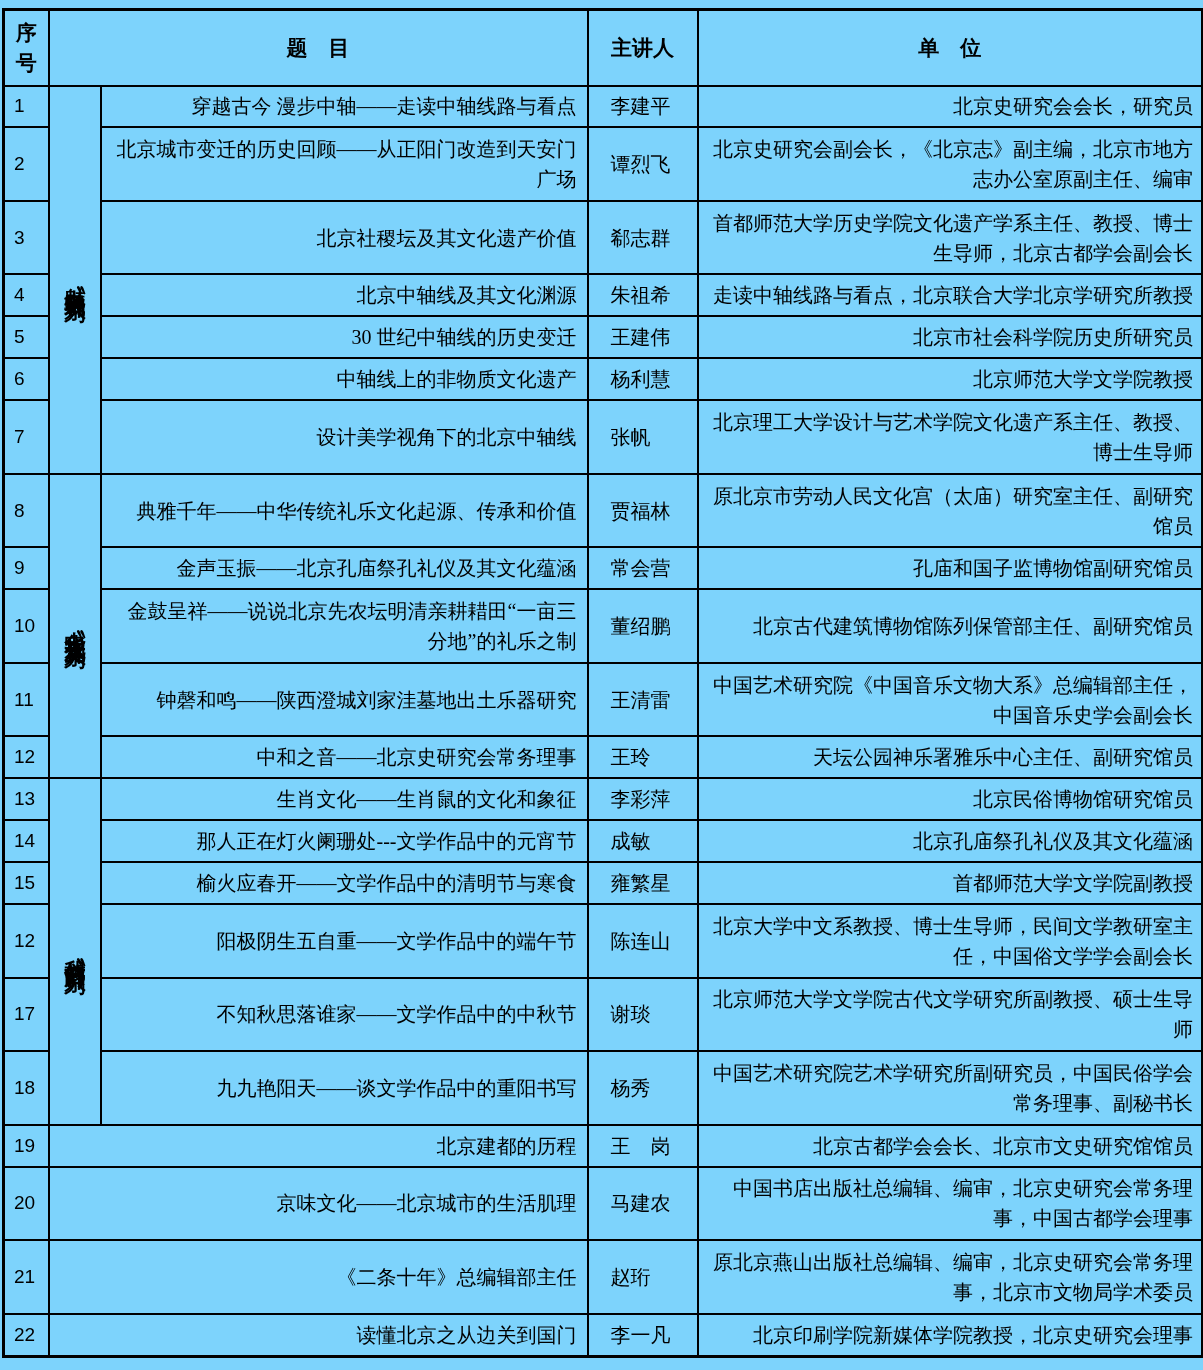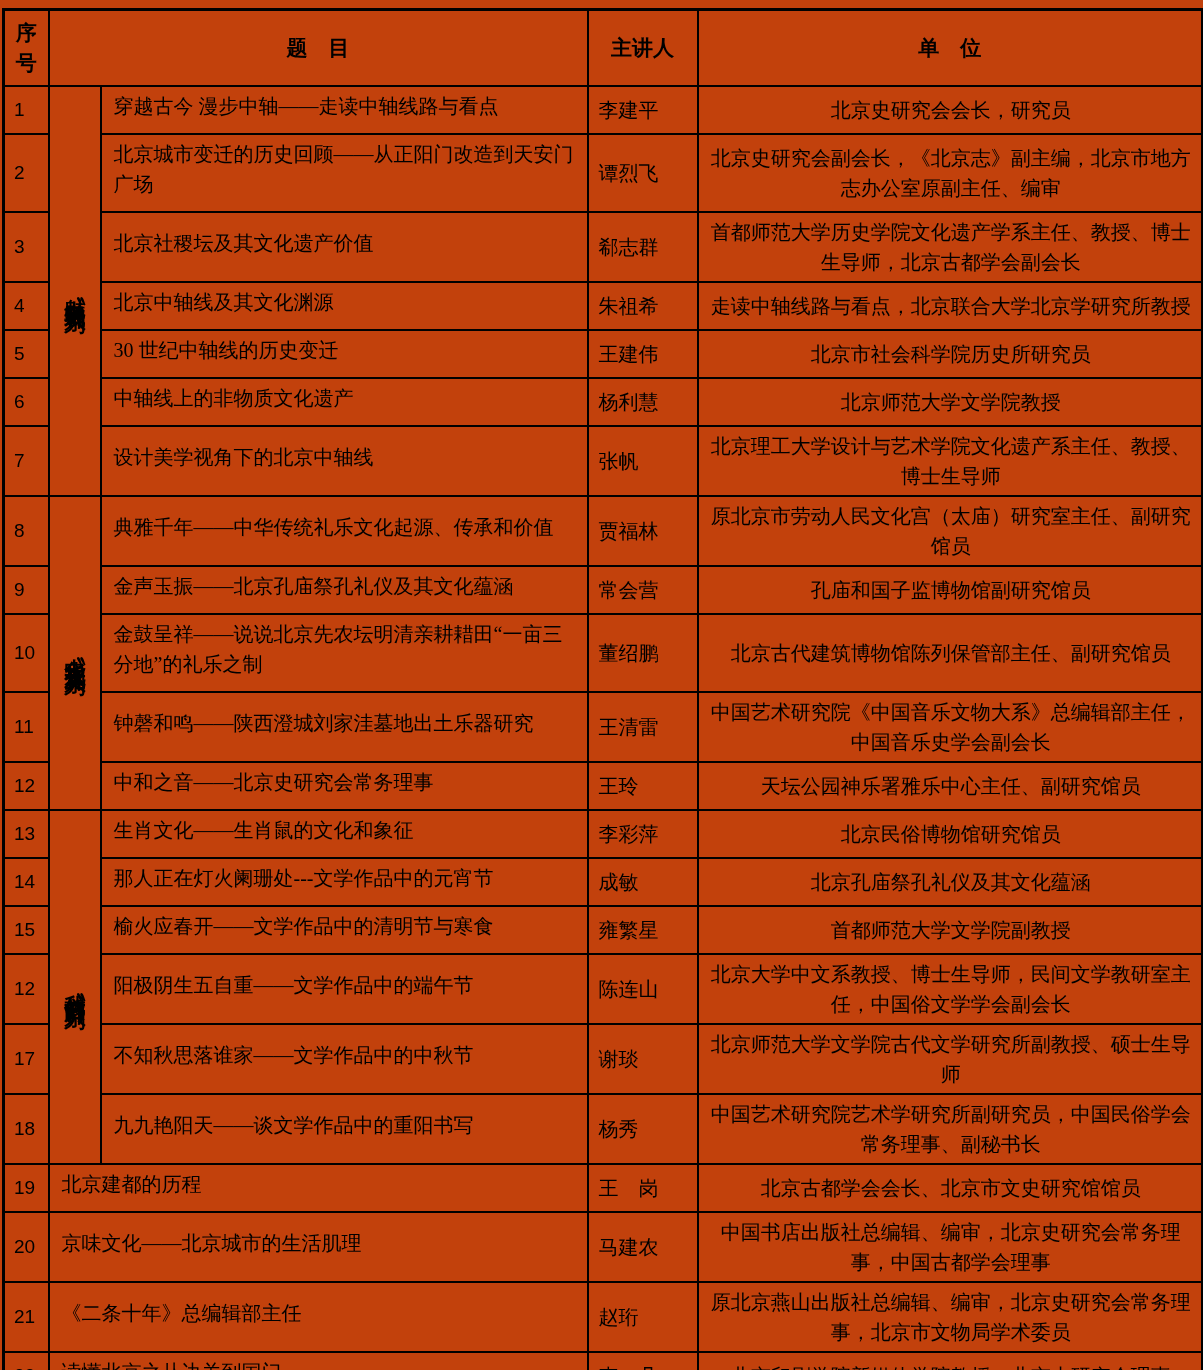--- a/index.html
+++ b/index.html
@@ -1,21 +1,21 @@
 <!DOCTYPE html>
 <html><head>
 <meta charset="utf-8">
 <style>
   html,body { margin:0; padding:0; background:#ffffff; }
   .page {
     position:relative;
     width:1203px; height:1370px;
     box-sizing:border-box;
     padding:8px 2px 10px 2px;
-    background:#c2410c;
+    background:#7dd3fc;
     font-family:"Liberation Serif","DejaVu Serif",serif;
     color:#000;
   }
   table.schedule {
     border-collapse:collapse;
     table-layout:fixed;
     width:1199px;
     height:1350px;
     border:3px solid #000;
   }
@@ -51,23 +51,23 @@
   .vtext {
     display:inline-block;
     writing-mode:vertical-rl;
     text-orientation:upright;
     font-weight:bold;
     font-size:21px;
     line-height:1;
     letter-spacing:2px;
     white-space:nowrap;
   }
-  td.title-cell { text-align:left; padding:4px 10px 12px 12px; }
-  td.speaker-cell { text-align:left; padding-left:10px; }
-  td.unit-cell { text-align:center; padding:4px 8px 4px 10px; }
+  td.title-cell { text-align:right; padding:4px 10px 4px 12px; }
+  td.speaker-cell { text-align:left; padding-left:22px; }
+  td.unit-cell { text-align:right; padding:4px 8px 4px 10px; }
 </style>
 </head>
 <body>
 
 <div class="page">
   <table class="schedule">
     <colgroup>
       <col style="width:45px">
       <col style="width:52px">
       <col style="width:487px">

